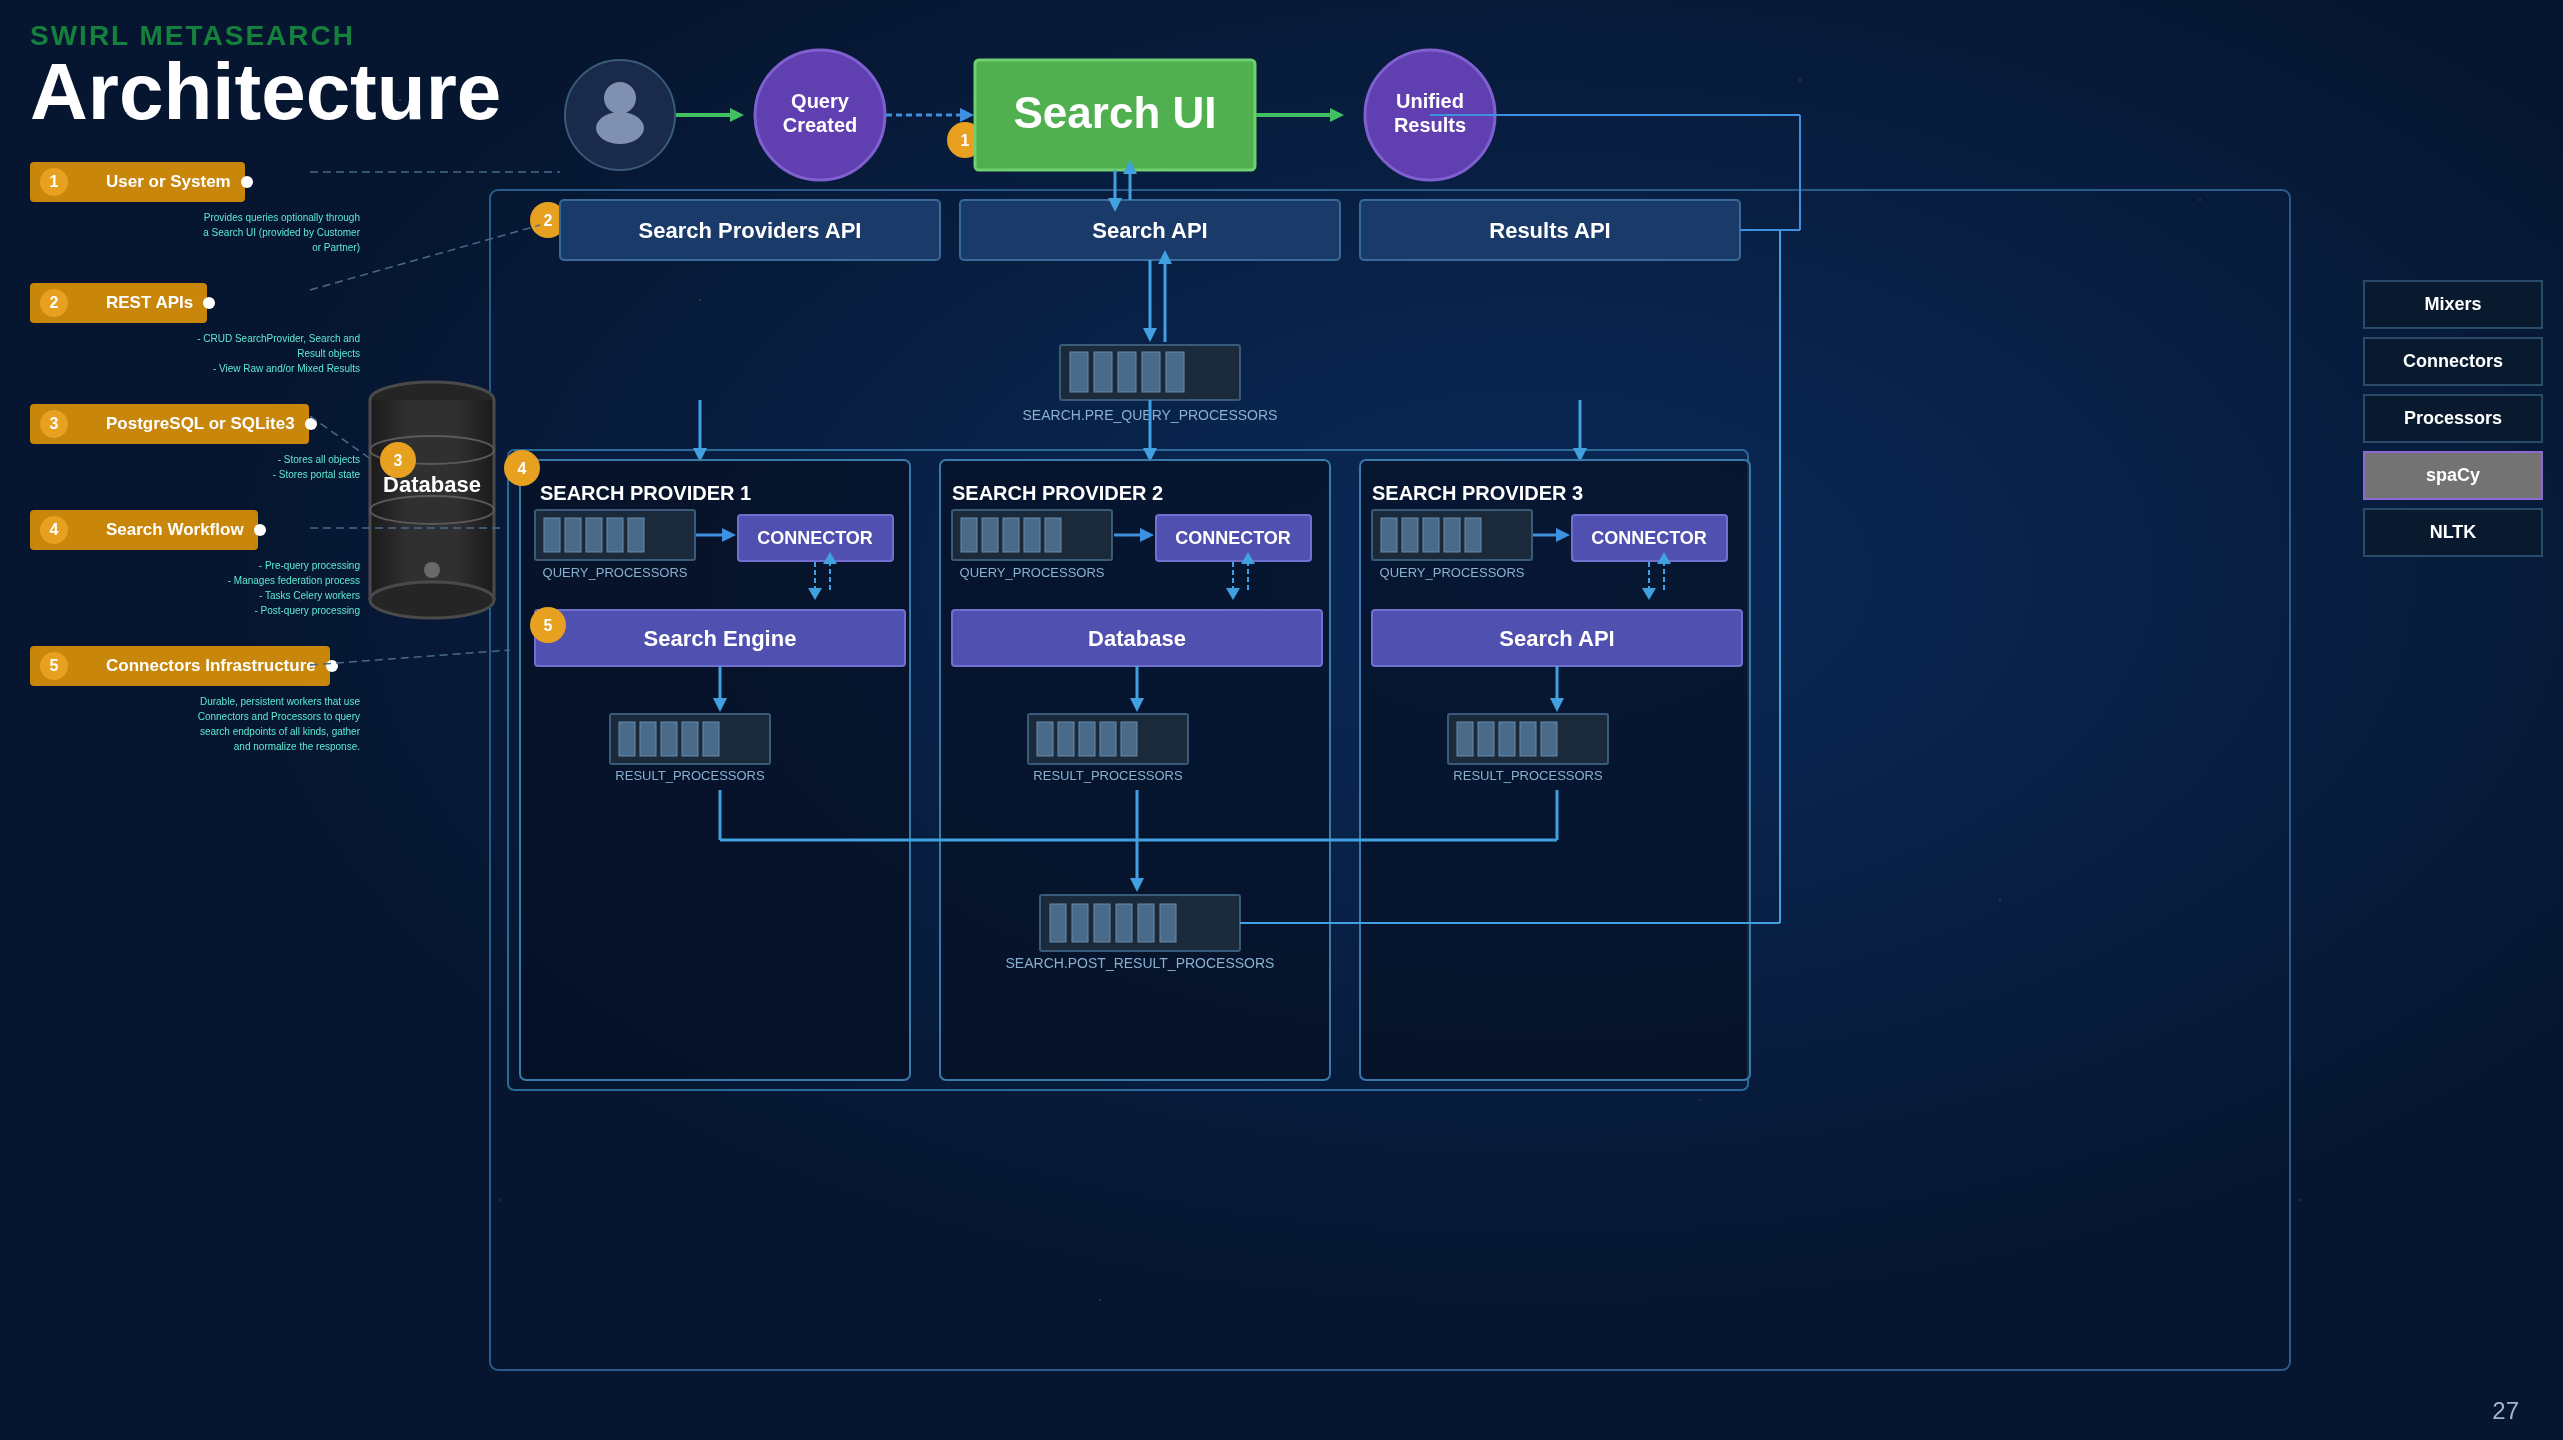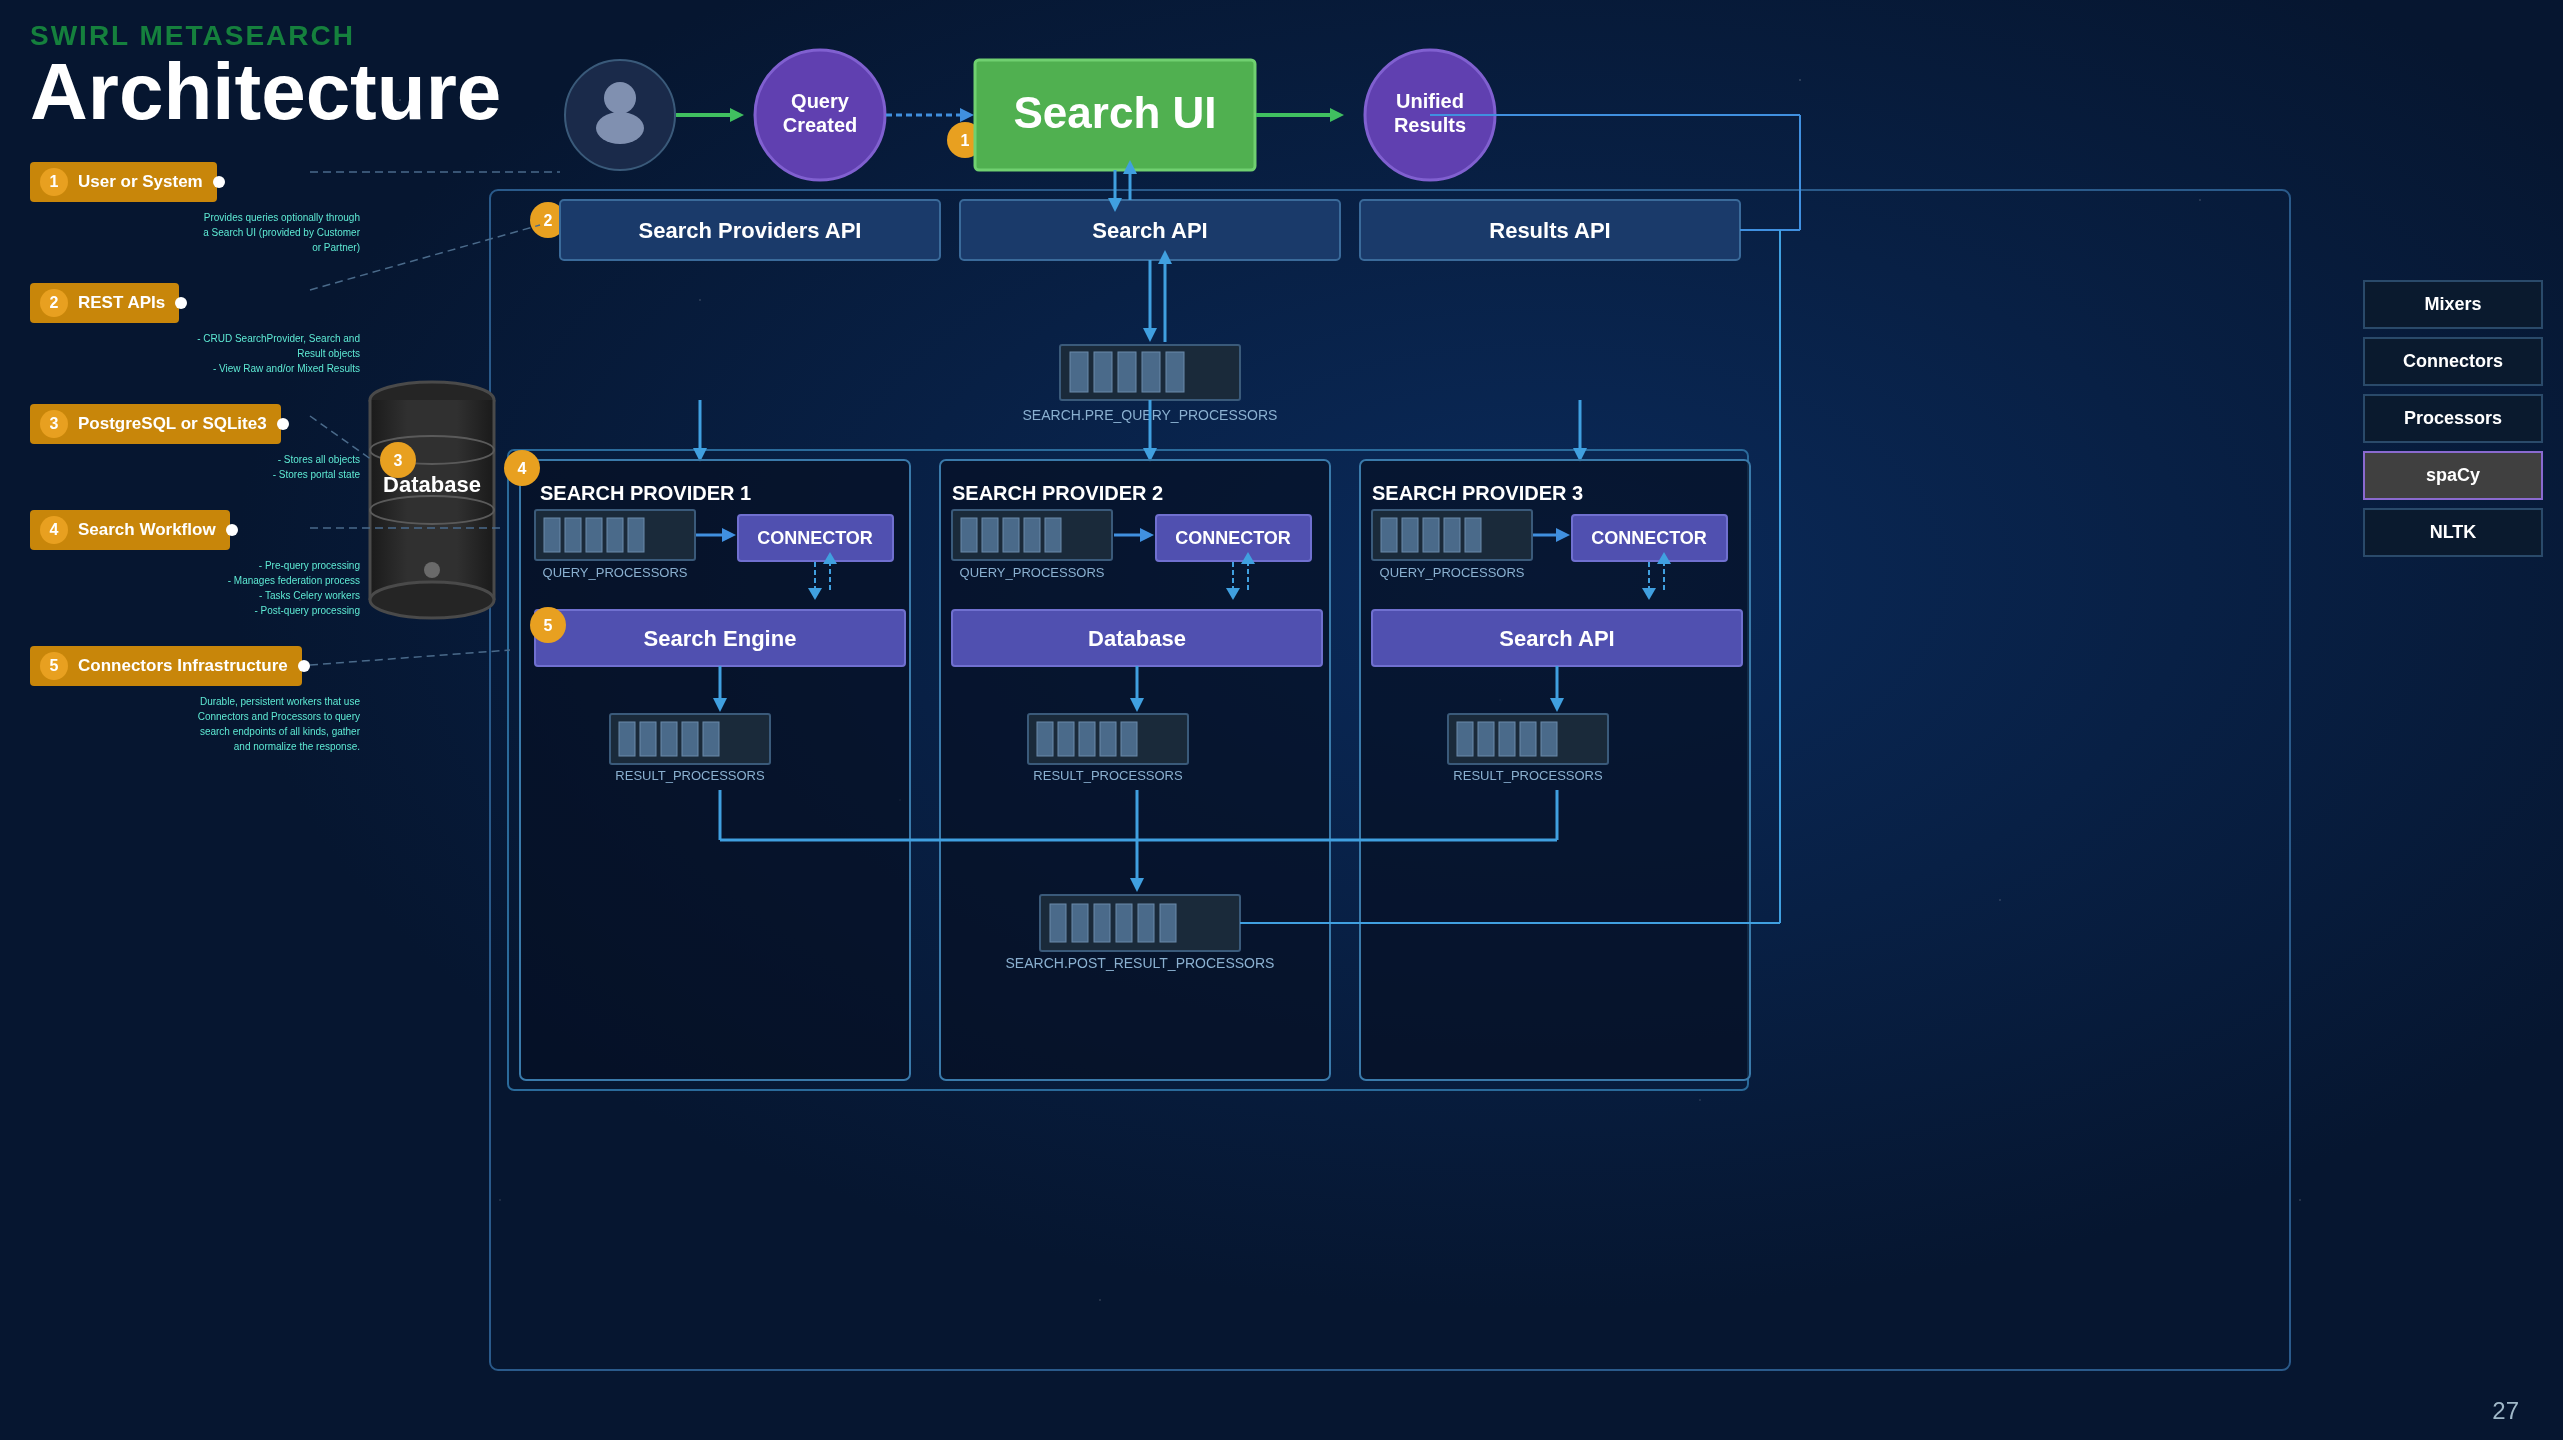--- a/index.html
+++ b/index.html
@@ -99,20 +99,21 @@
       font-weight: 900;
       font-size: 16px;
       margin-right: 10px;
       color: #fff;
     }
 
     .badge-text {
       font-size: 17px;
       font-weight: 700;
       color: #fff;
+      margin-left: 28px;
     }
 
     .badge-dot {
       position: absolute;
       right: -8px;
       top: 50%;
       transform: translateY(-50%);
       width: 12px;
       height: 12px;
       background: #fff;
@@ -151,21 +152,21 @@
       background: #0a1a2e;
       border: 2px solid #2a4a6a;
       padding: 12px 20px;
       font-size: 18px;
       font-weight: 600;
       text-align: center;
       color: #fff;
     }
 
     .right-item.highlight {
-      background: #404040;
+      background: #737373;
       border-color: #8a6ad0;
     }
   </style>
 </head>
 <body>
 
 <div class="page">
 
   <div class="left-panel">
     <div class="brand-label">SWIRL METASEARCH</div>

